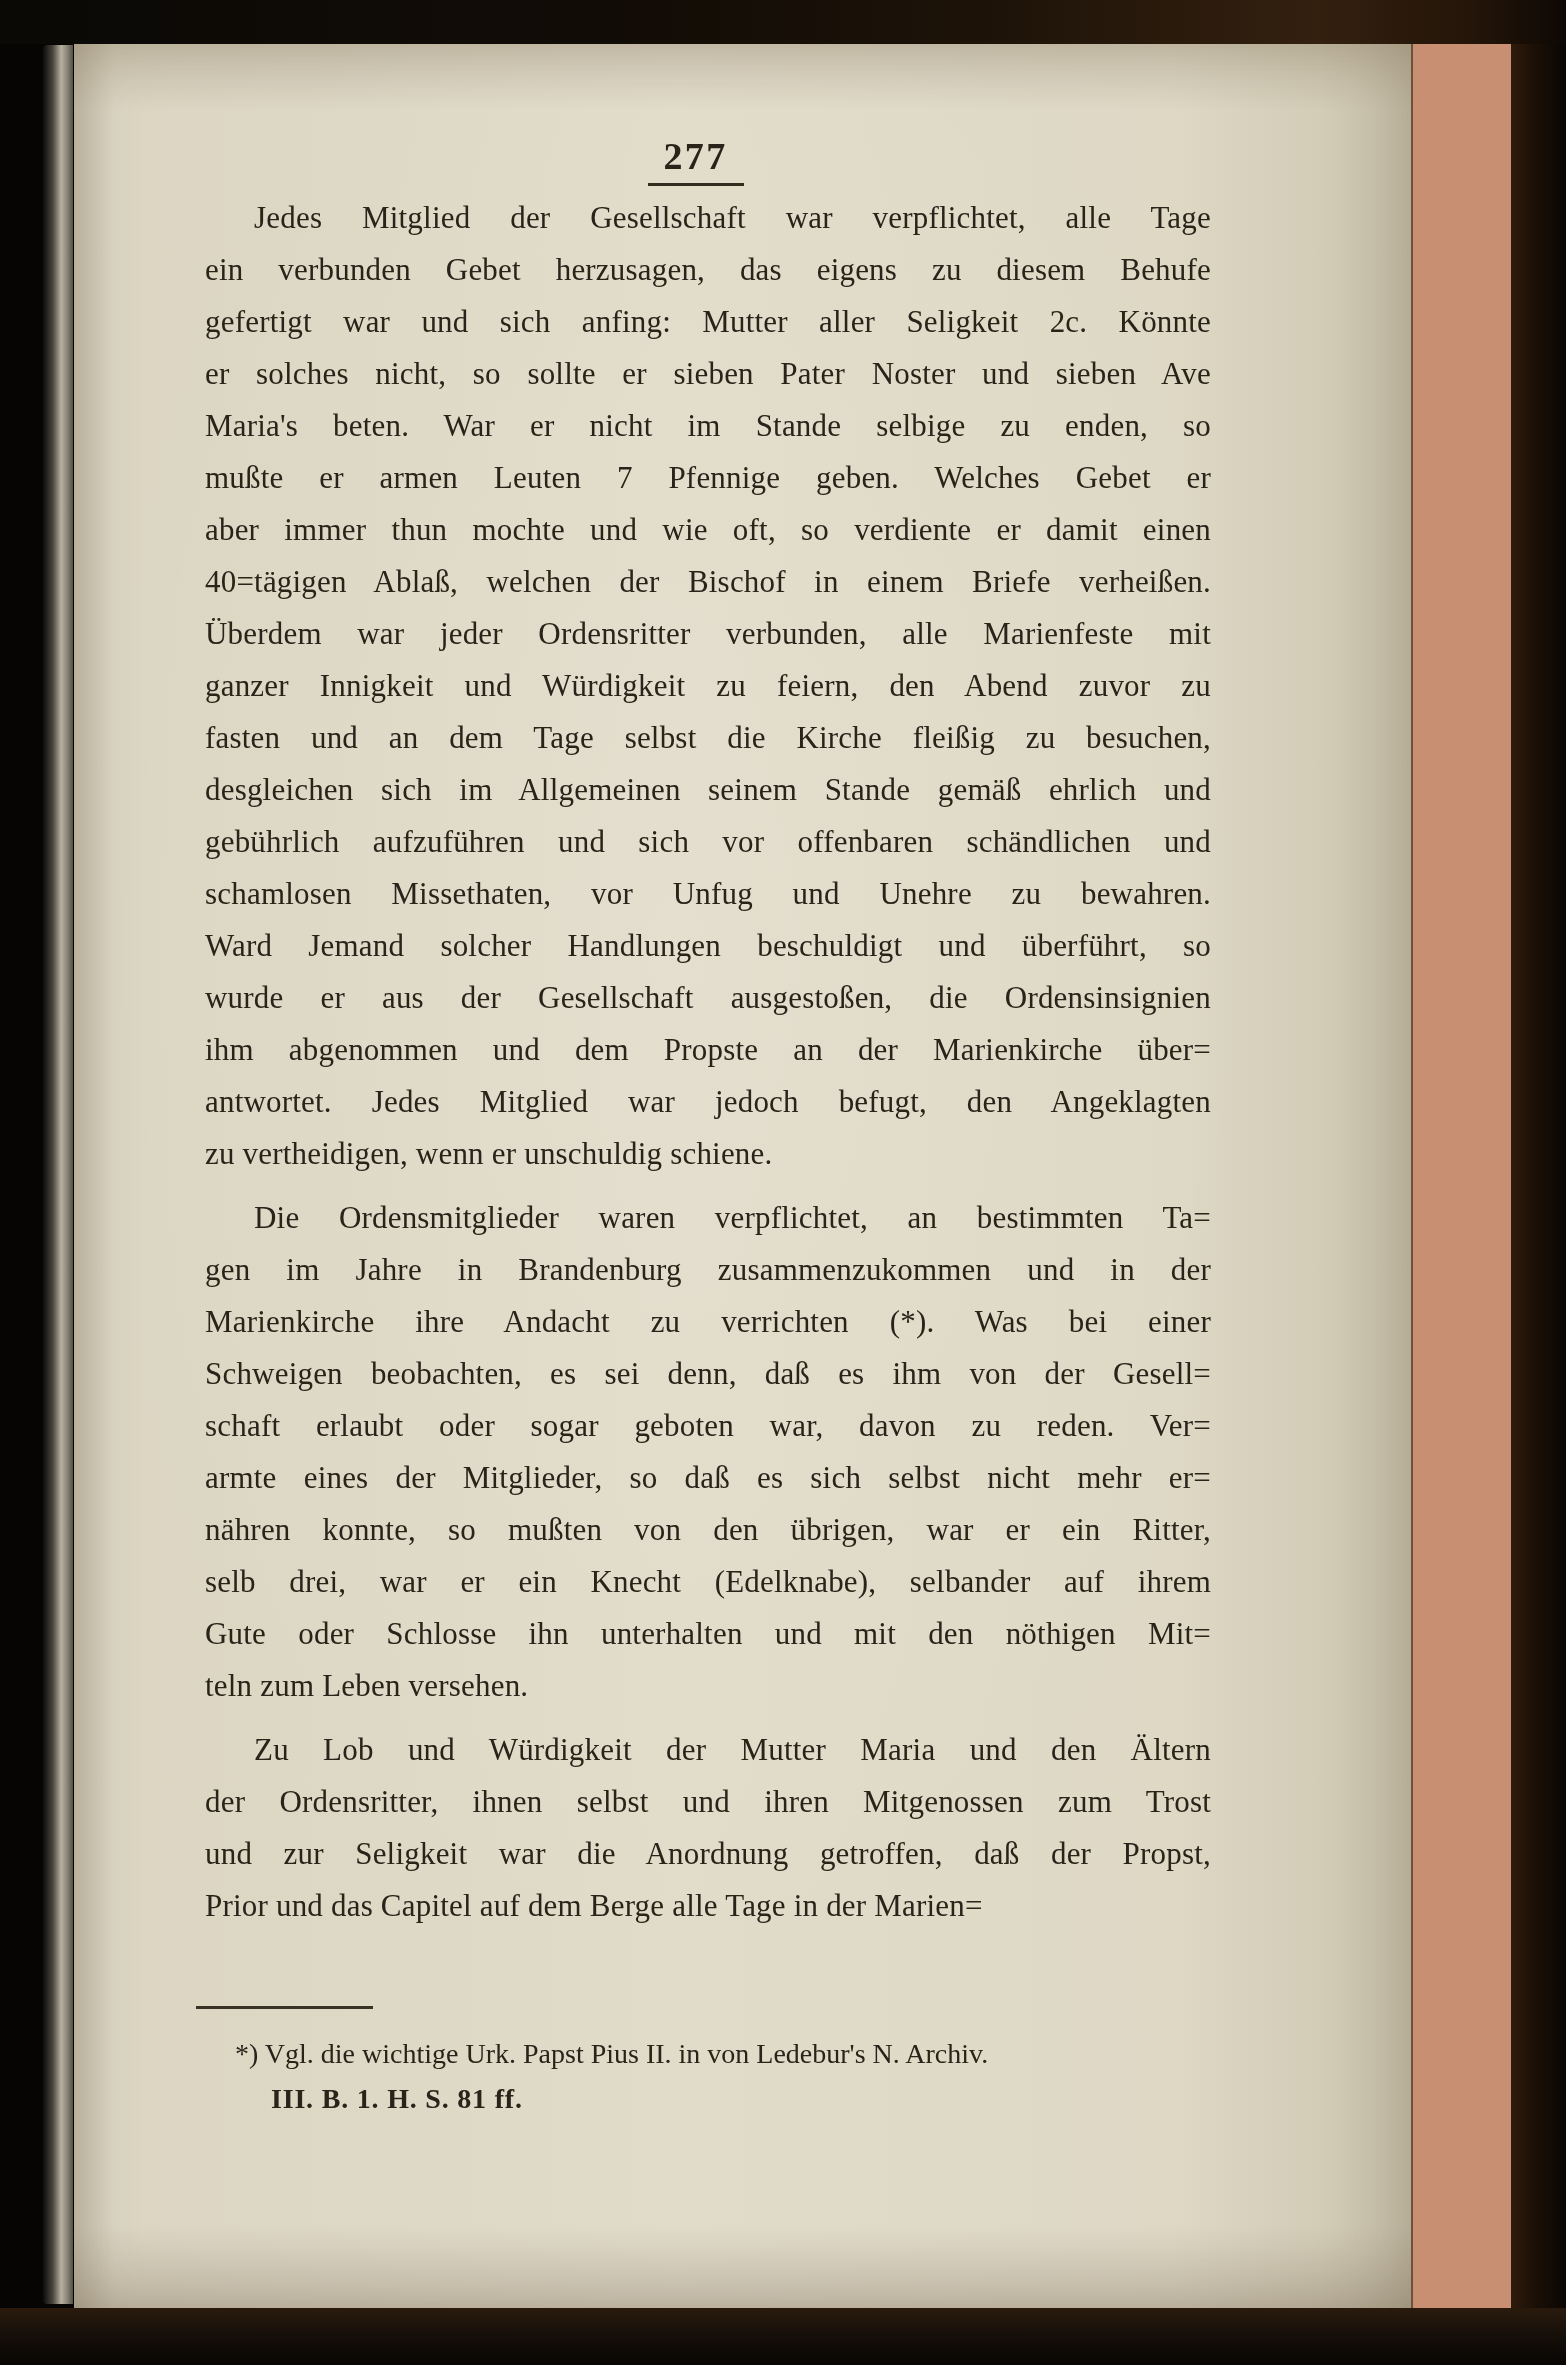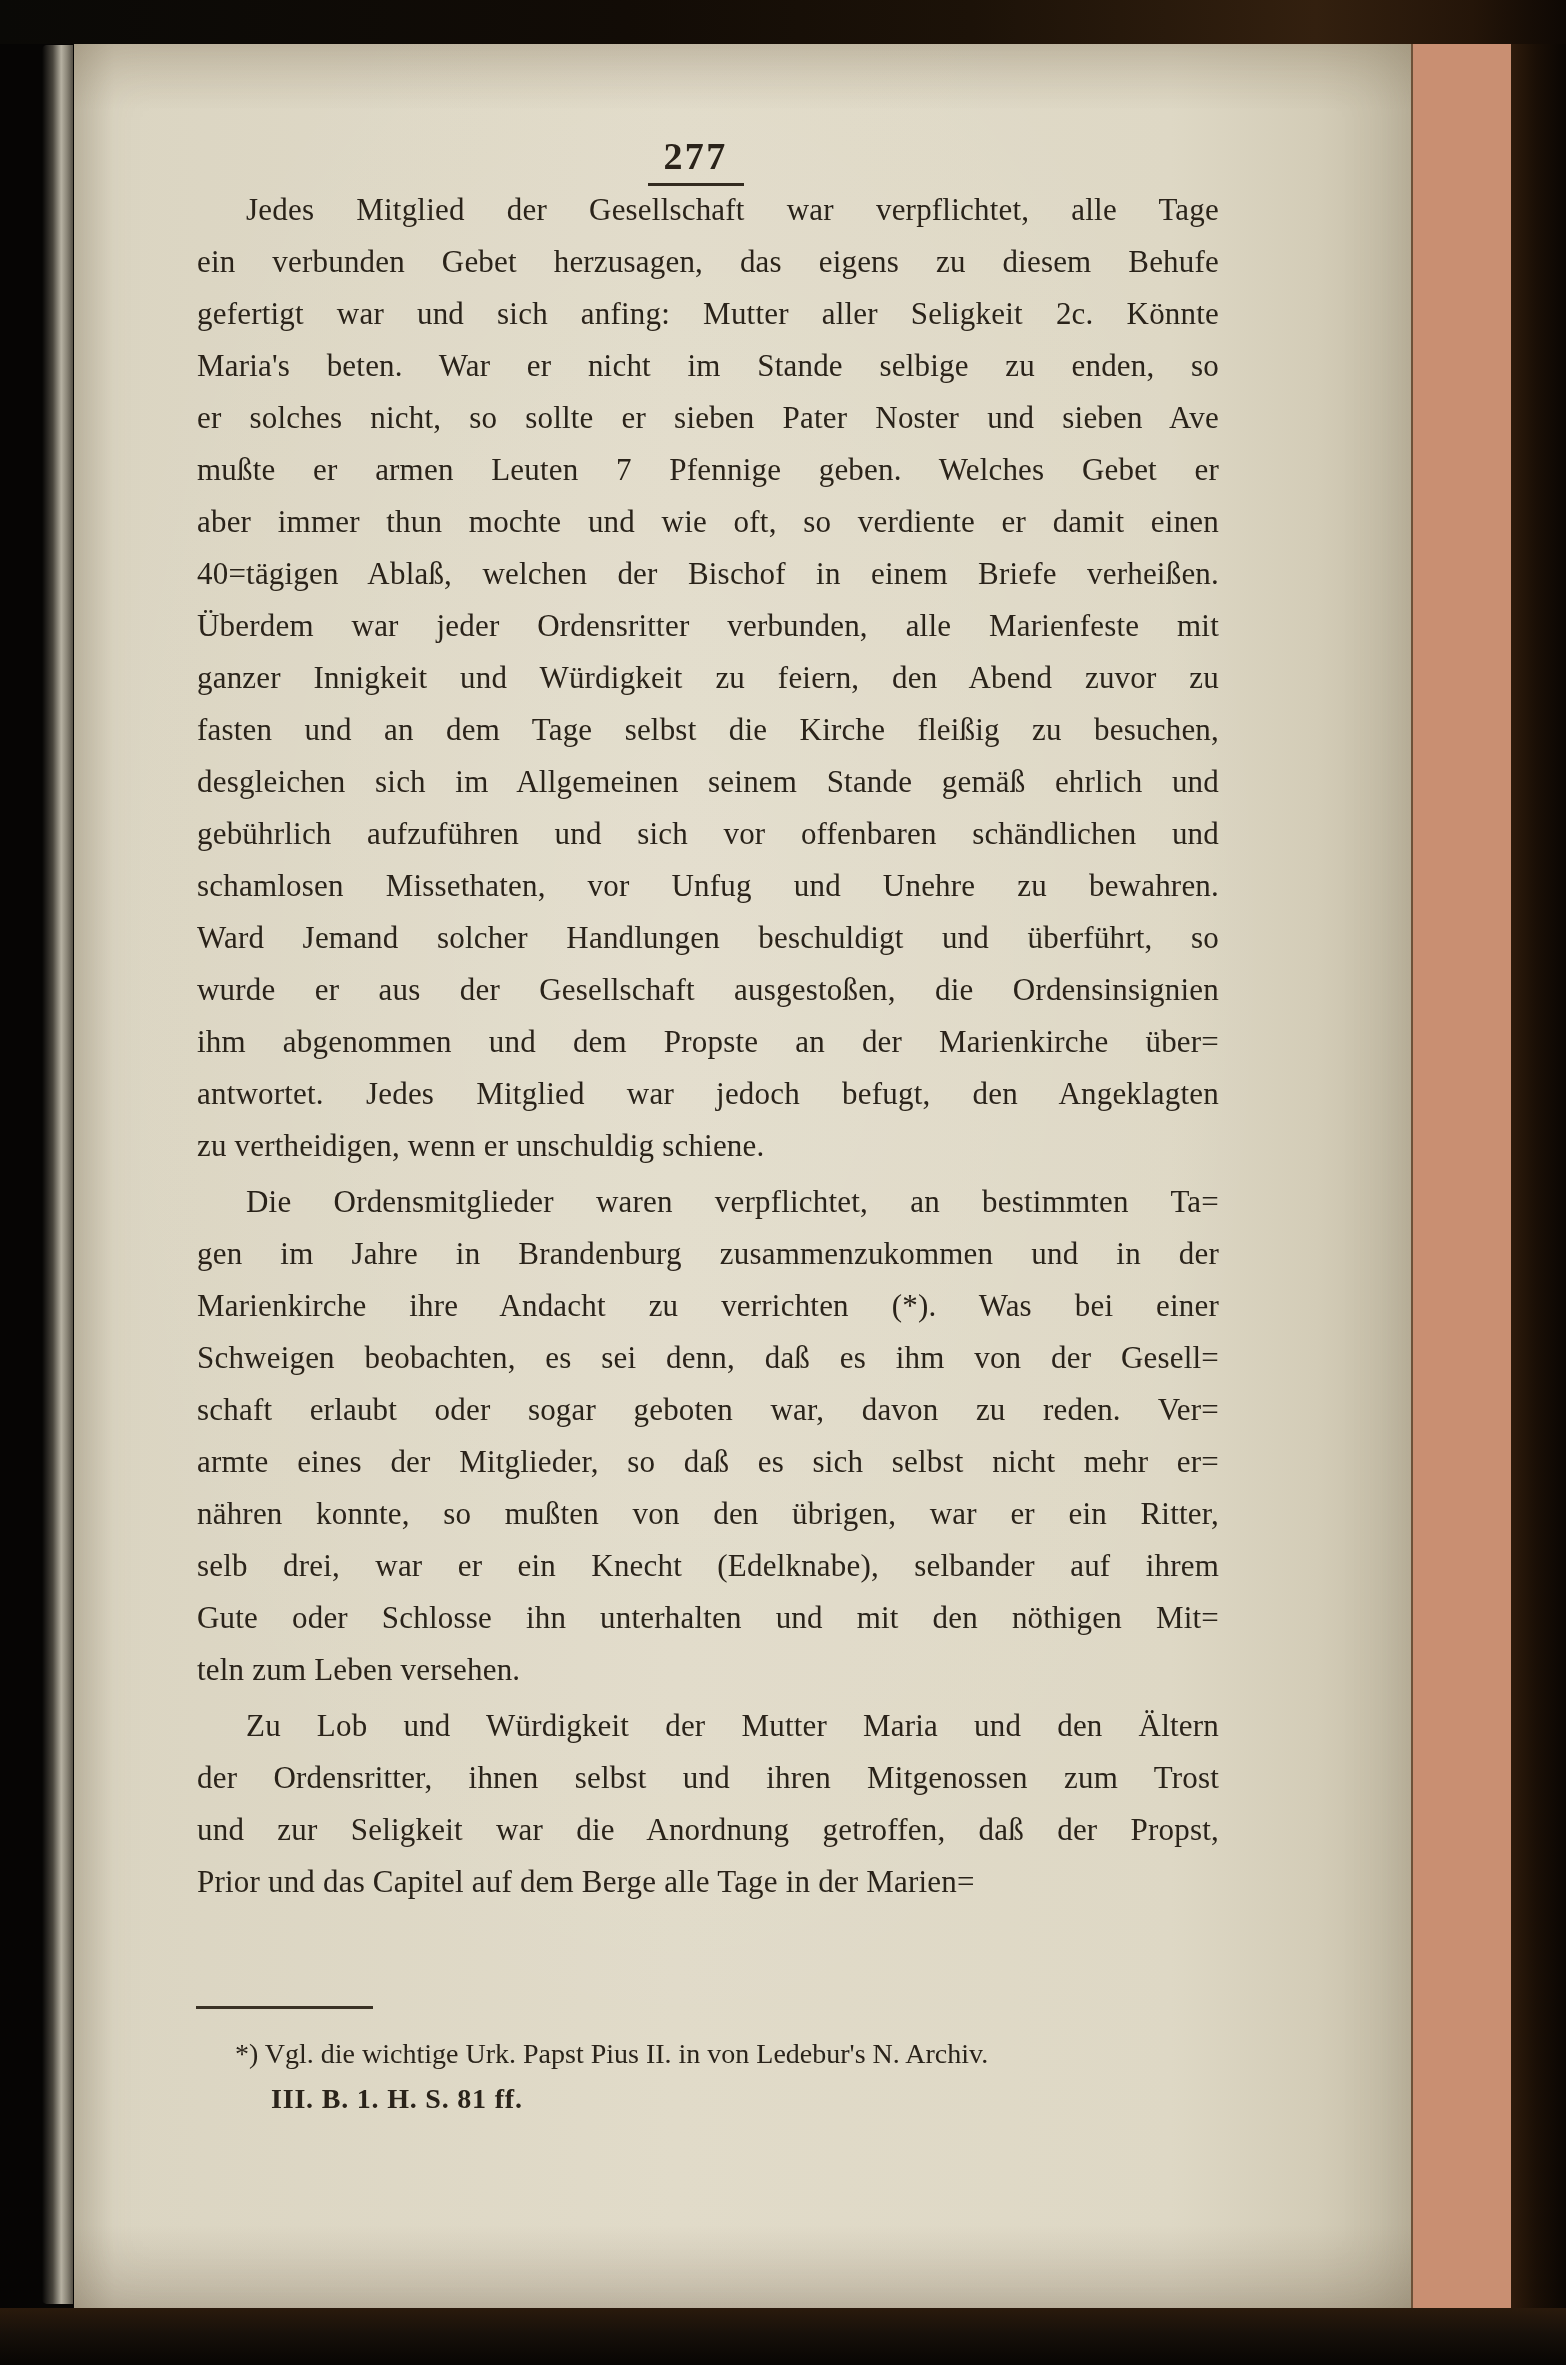--- a/index.html
+++ b/index.html
@@ -55,21 +55,21 @@
   .page-number{
     font-size:38px;font-weight:bold;color:#2a231a;letter-spacing:2.3px;
     font-family:"Liberation Serif","DejaVu Serif",serif;
   }
   .page-number-underline{width:96px;border-top:3.1px solid #332b20;margin:4.7px auto 0 auto;}
   
   .text-block{
     position:absolute;left:119px;top:138px;width:1030px;
     color:#2a231a;
   }
-  .para{margin:4px;}
+  .para{margin:12px;}
   .line{
     font-size:31px;line-height:52px;height:52px;white-space:normal;
     text-align:justify;text-align-last:justify;
     letter-spacing:0.2px;
   }
   .para .line:last-child{text-align-last:left;}
   .para.indent .line:first-child{text-indent:49px;}
   
   .footnote-rule{
     position:absolute;left:122px;top:1964px;width:177px;
@@ -92,22 +92,22 @@
     <div class="page-number-wrap">
       <div class="page-number">277</div>
       <div class="page-number-underline"></div>
     </div>
 
     <div class="text-block">
         <div class="para indent">
           <div class="line">Jedes Mitglied der Gesellschaft war verpflichtet, alle Tage</div>
           <div class="line">ein verbunden Gebet herzusagen, das eigens zu diesem Behufe</div>
           <div class="line">gefertigt war und sich anfing: Mutter aller Seligkeit 2c. Könnte</div>
+          <div class="line">er solches nicht, so sollte er sieben Pater Noster und sieben Ave</div>
           <div class="line">Maria's beten. War er nicht im Stande selbige zu enden, so</div>
-          <div class="line">er solches nicht, so sollte er sieben Pater Noster und sieben Ave</div>
           <div class="line">mußte er armen Leuten 7 Pfennige geben. Welches Gebet er</div>
           <div class="line">aber immer thun mochte und wie oft, so verdiente er damit einen</div>
           <div class="line">40=tägigen Ablaß, welchen der Bischof in einem Briefe verheißen.</div>
           <div class="line">Überdem war jeder Ordensritter verbunden, alle Marienfeste mit</div>
           <div class="line">ganzer Innigkeit und Würdigkeit zu feiern, den Abend zuvor zu</div>
           <div class="line">fasten und an dem Tage selbst die Kirche fleißig zu besuchen,</div>
           <div class="line">desgleichen sich im Allgemeinen seinem Stande gemäß ehrlich und</div>
           <div class="line">gebührlich aufzuführen und sich vor offenbaren schändlichen und</div>
           <div class="line">schamlosen Missethaten, vor Unfug und Unehre zu bewahren.</div>
           <div class="line">Ward Jemand solcher Handlungen beschuldigt und überführt, so</div>

